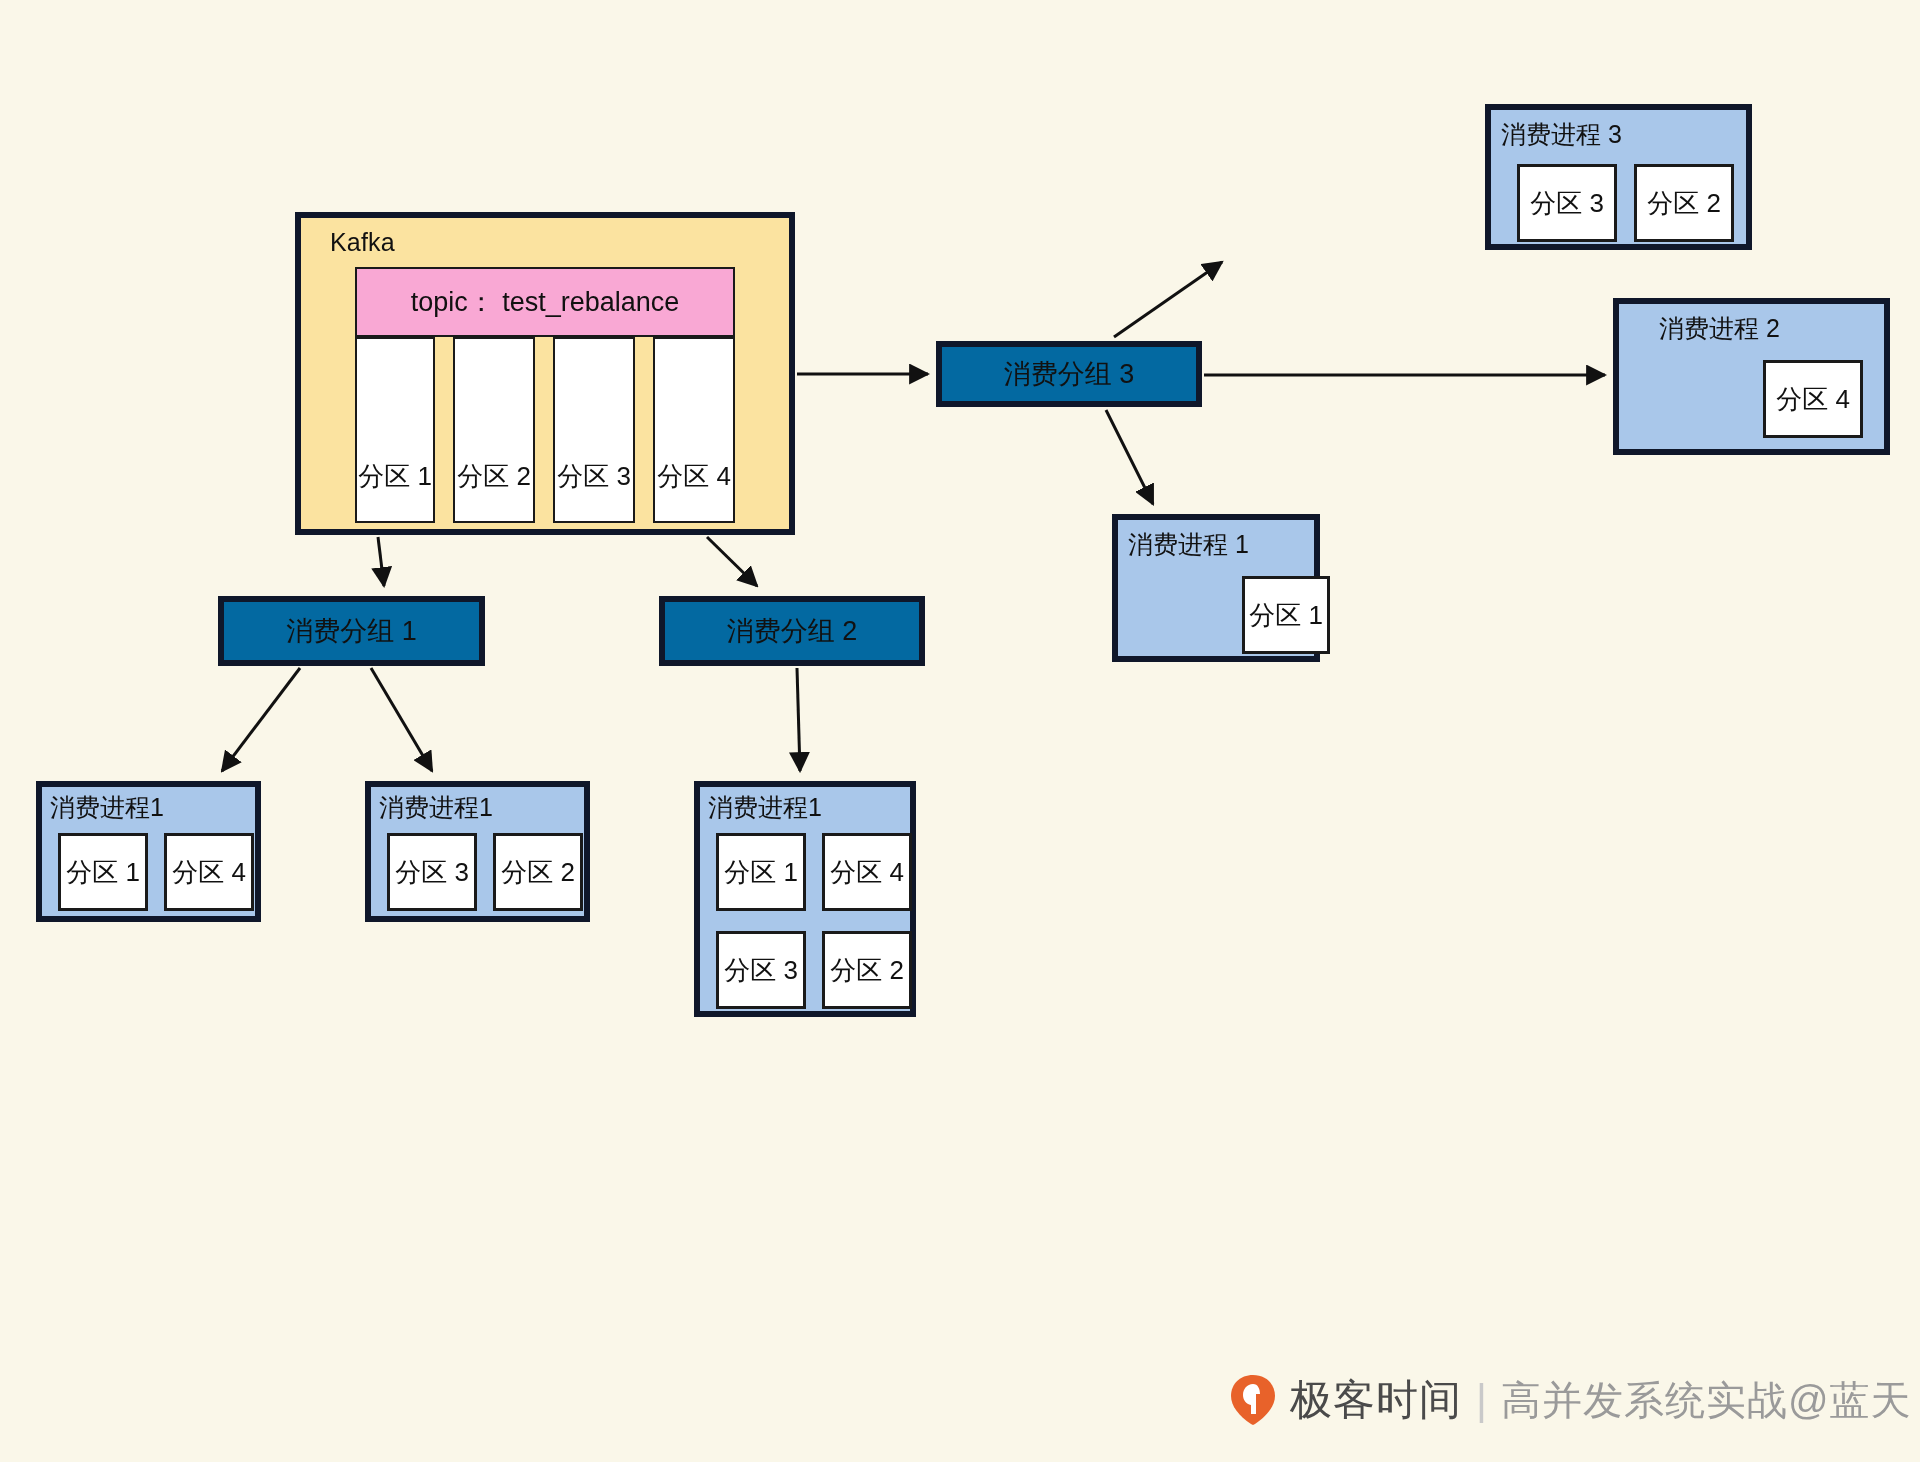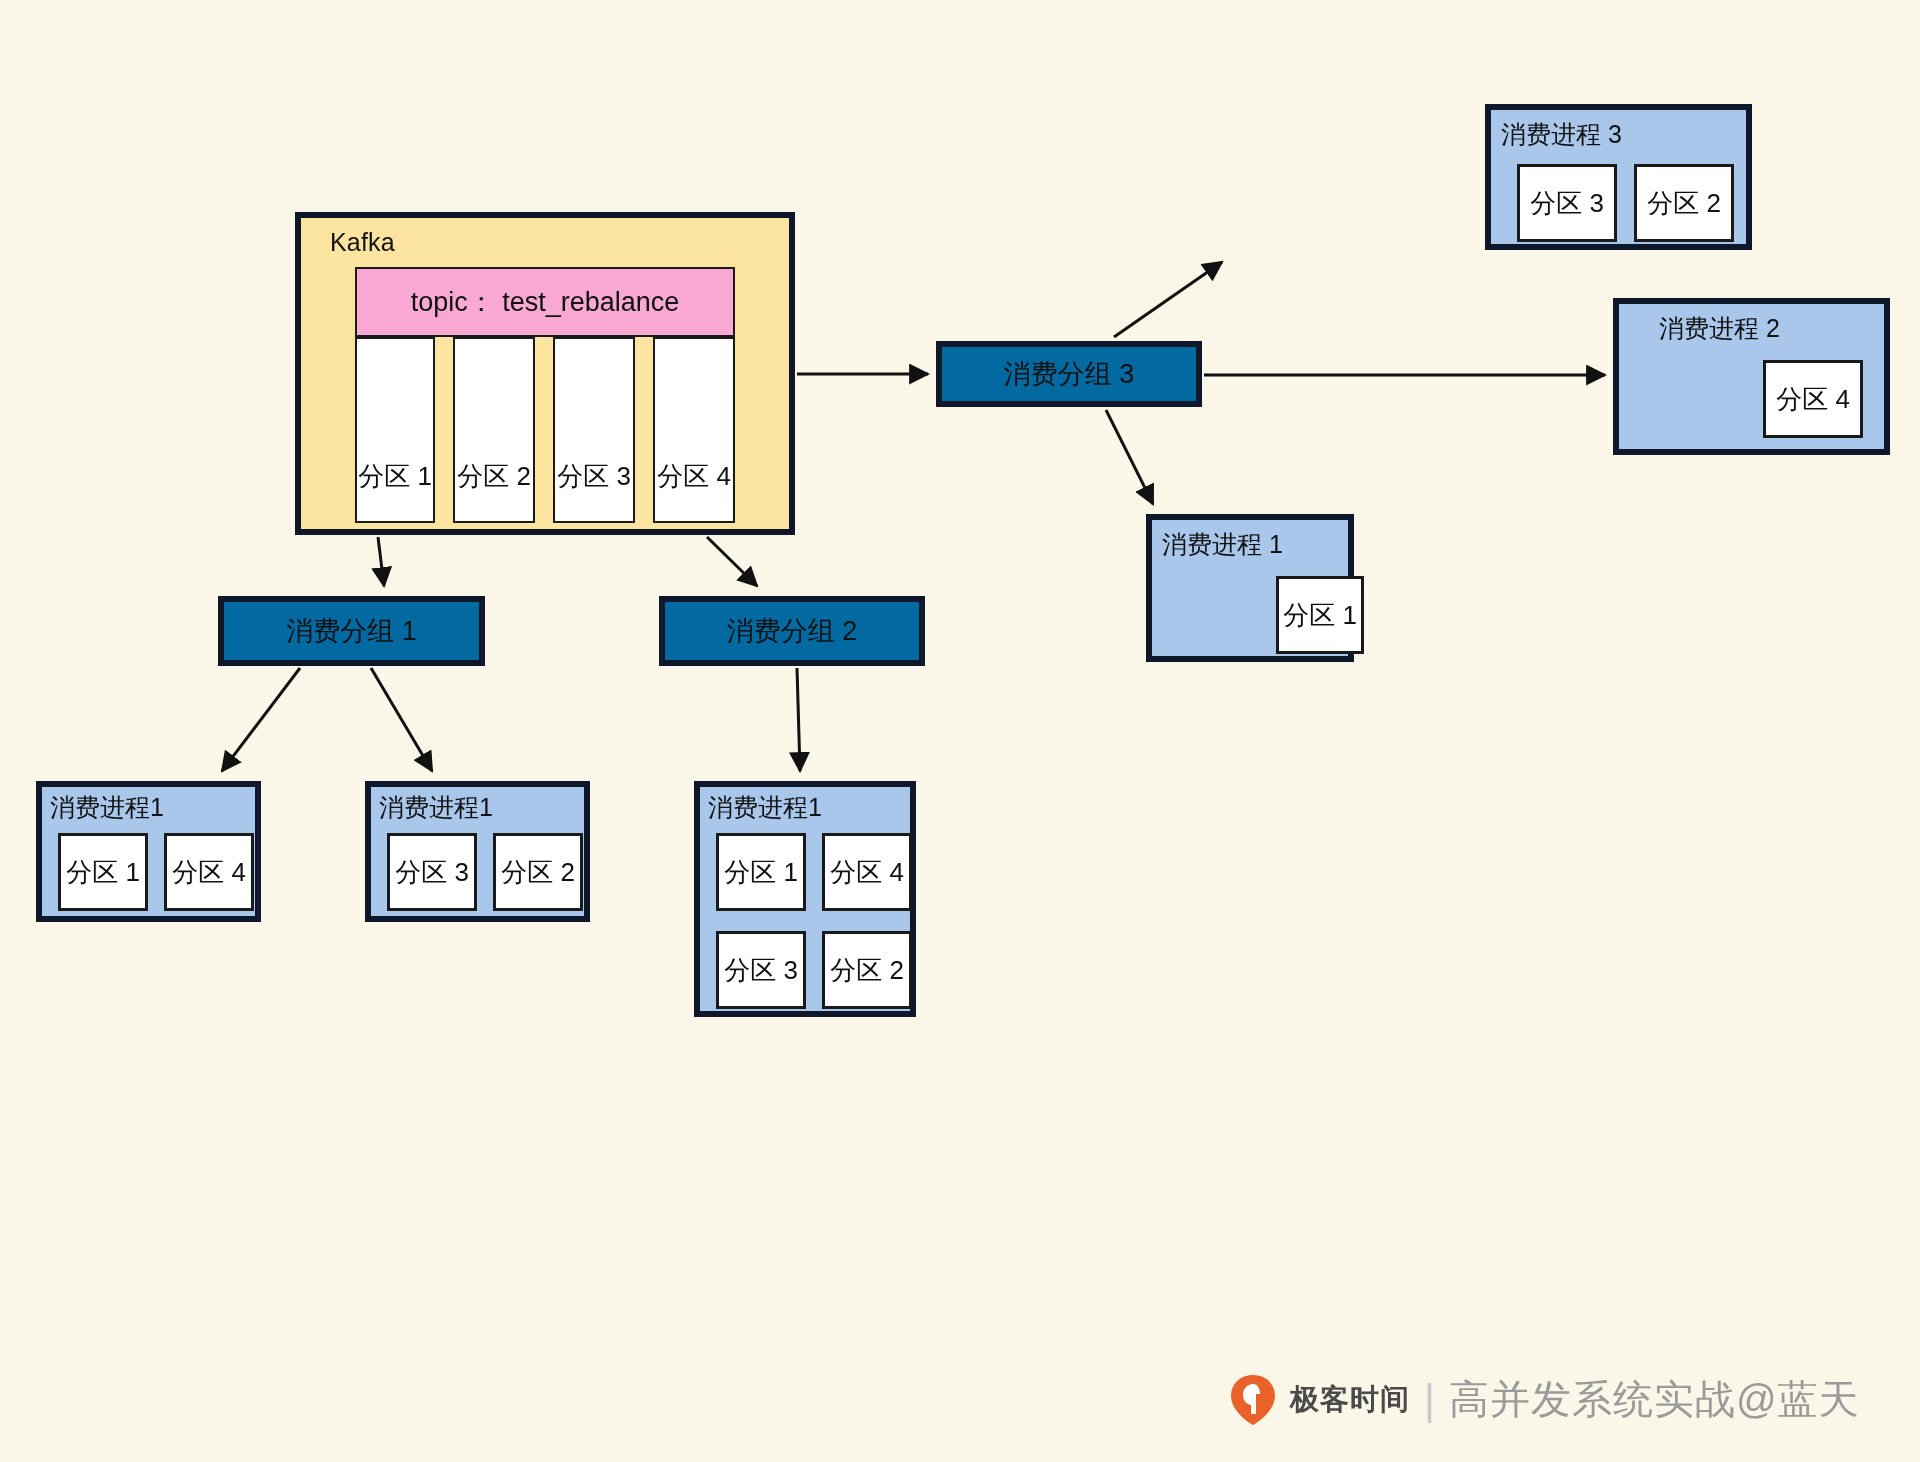--- a/index.html
+++ b/index.html
@@ -95,24 +95,24 @@
     position: absolute;
     display: flex;
     align-items: center;
     gap: 14px;
   }
   .wm-logo {
     width: 46px;
     height: 52px;
   }
   .wm-brand {
-    font-size: 29px;
+    font-size: 42px;
     color: #4a4a4a;
     letter-spacing: 1px;
-    font-weight: 700;
+    font-weight: 400;
   }
   .wm-sep {
     color: #c9c9c9;
     font-size: 42px;
     font-weight: 300;
   }
   .wm-sub {
     font-size: 40px;
     color: #9a9a9a;
     letter-spacing: 1px;
@@ -164,21 +164,21 @@
     <div class="proc-label" style="left:10px; top:8px;">消费进程 3</div>
     <div class="part-chip" style="left:26px; top:54px; width:100px; height:78px;">分区 3</div>
     <div class="part-chip" style="left:143px; top:54px; width:100px; height:78px;">分区 2</div>
   </div>
 
   <div class="box proc-box" style="left:1613px; top:298px; width:277px; height:157px;">
     <div class="proc-label" style="left:10px; top:8px;margin-left:30px;">消费进程 2</div>
     <div class="part-chip" style="left:144px; top:56px; width:100px; height:78px;">分区 4</div>
   </div>
 
-  <div class="box proc-box" style="left:1146px; top:514px; width:208px; height:148px;">
+  <div class="box proc-box" style="left:1112px; top:514px; width:208px; height:148px;">
     <div class="proc-label" style="left:10px; top:8px;">消费进程 1</div>
     <div class="part-chip" style="left:124px; top:56px; width:88px; height:78px;">分区 1</div>
   </div>
 
   <svg class="arrows" viewBox="0 0 1920 1462">
     <defs>
       <marker id="ah" viewBox="0 0 10 10" refX="9" refY="5" markerWidth="7" markerHeight="7" orient="auto-start-reverse">
         <path d="M 0 0 L 10 5 L 0 10 z" fill="#111"></path>
       </marker>
     </defs>

